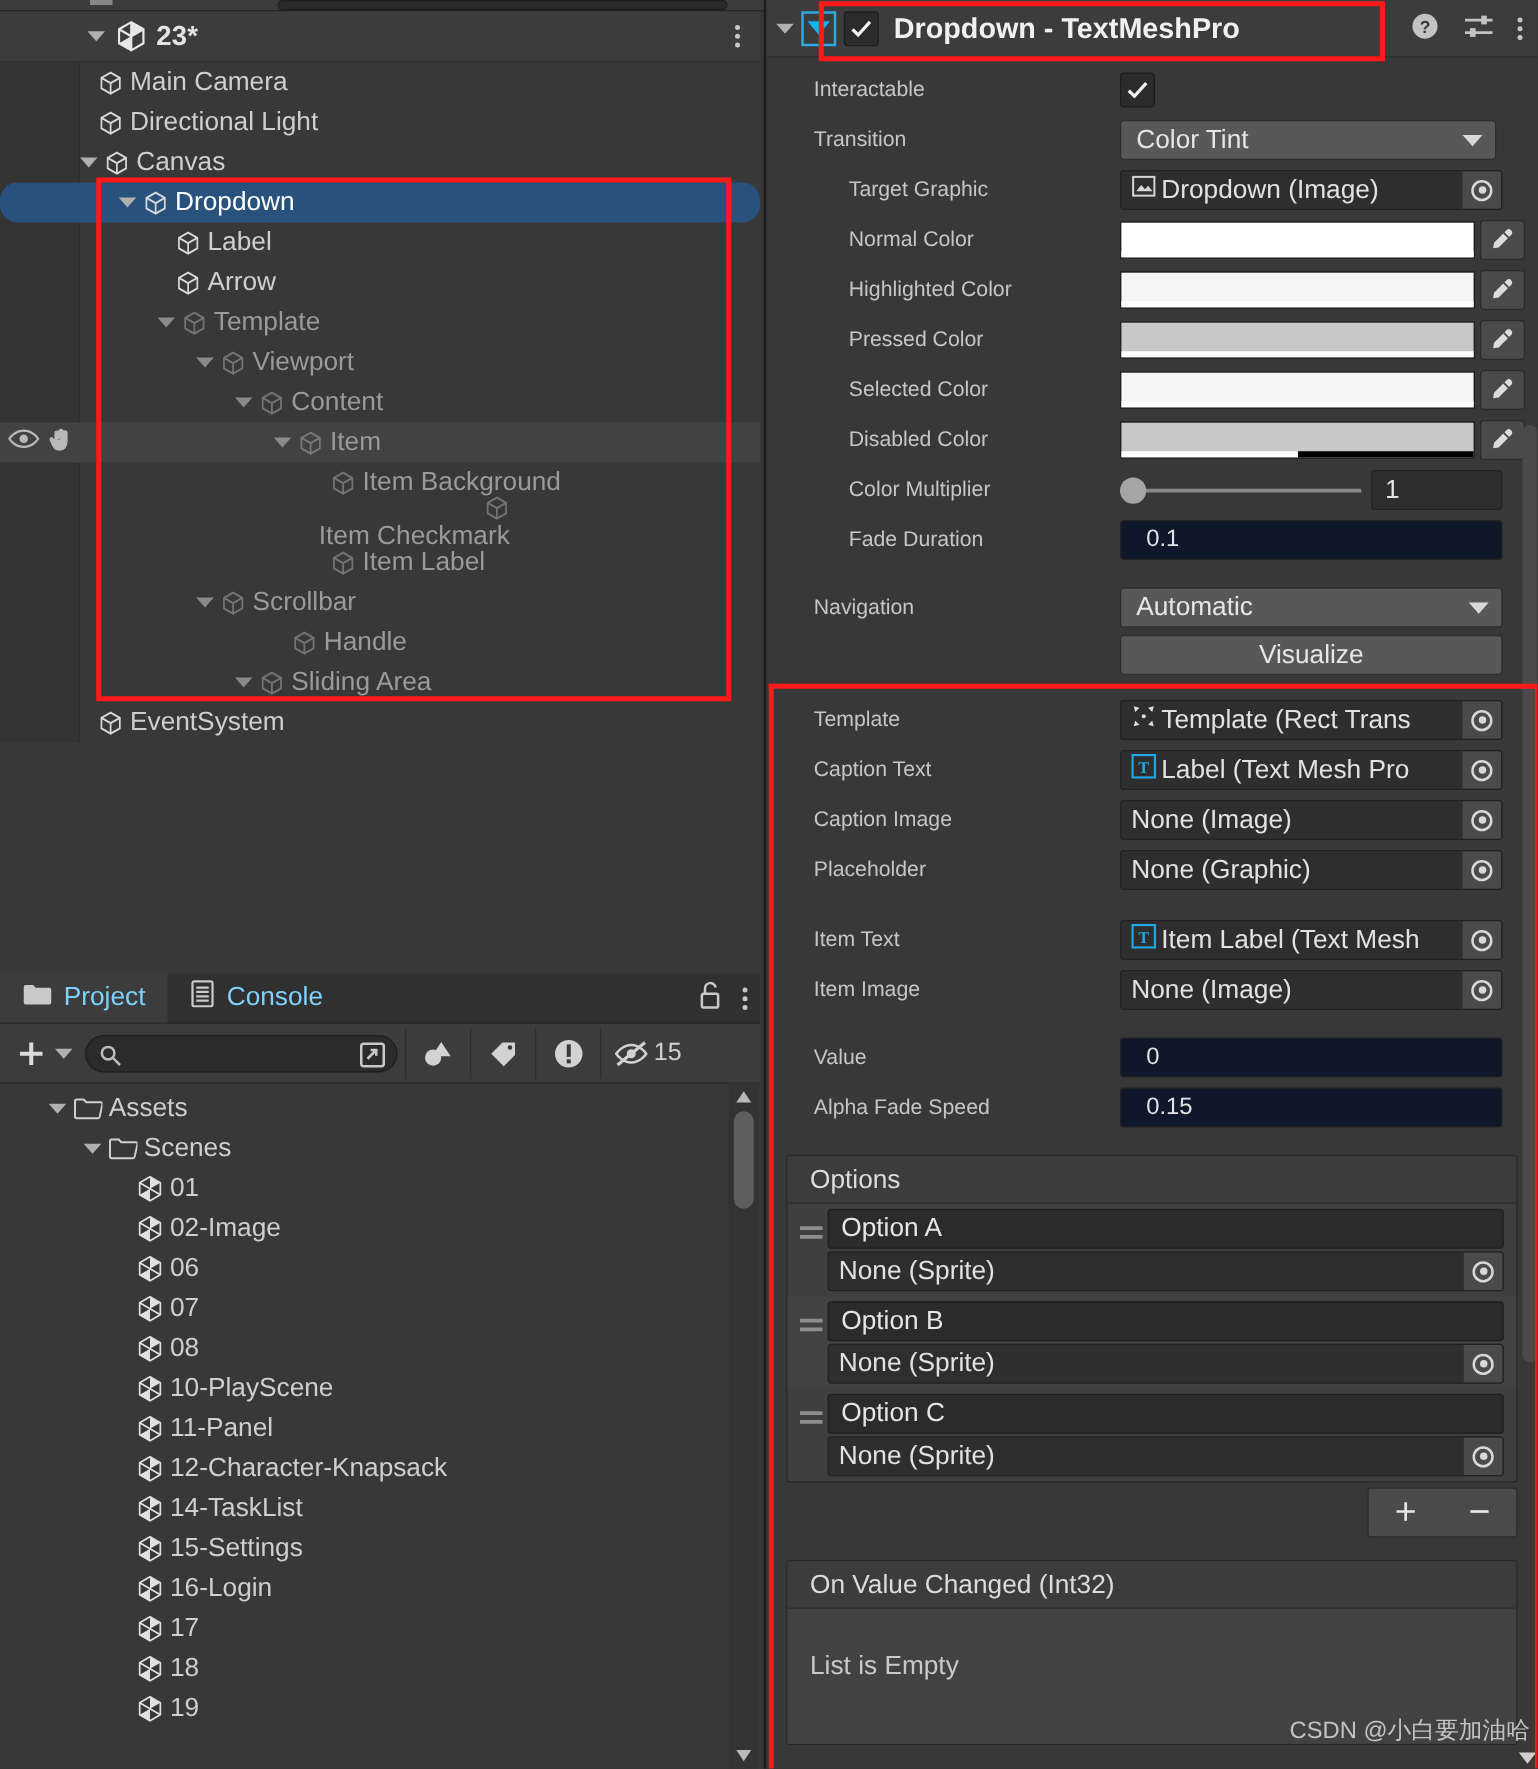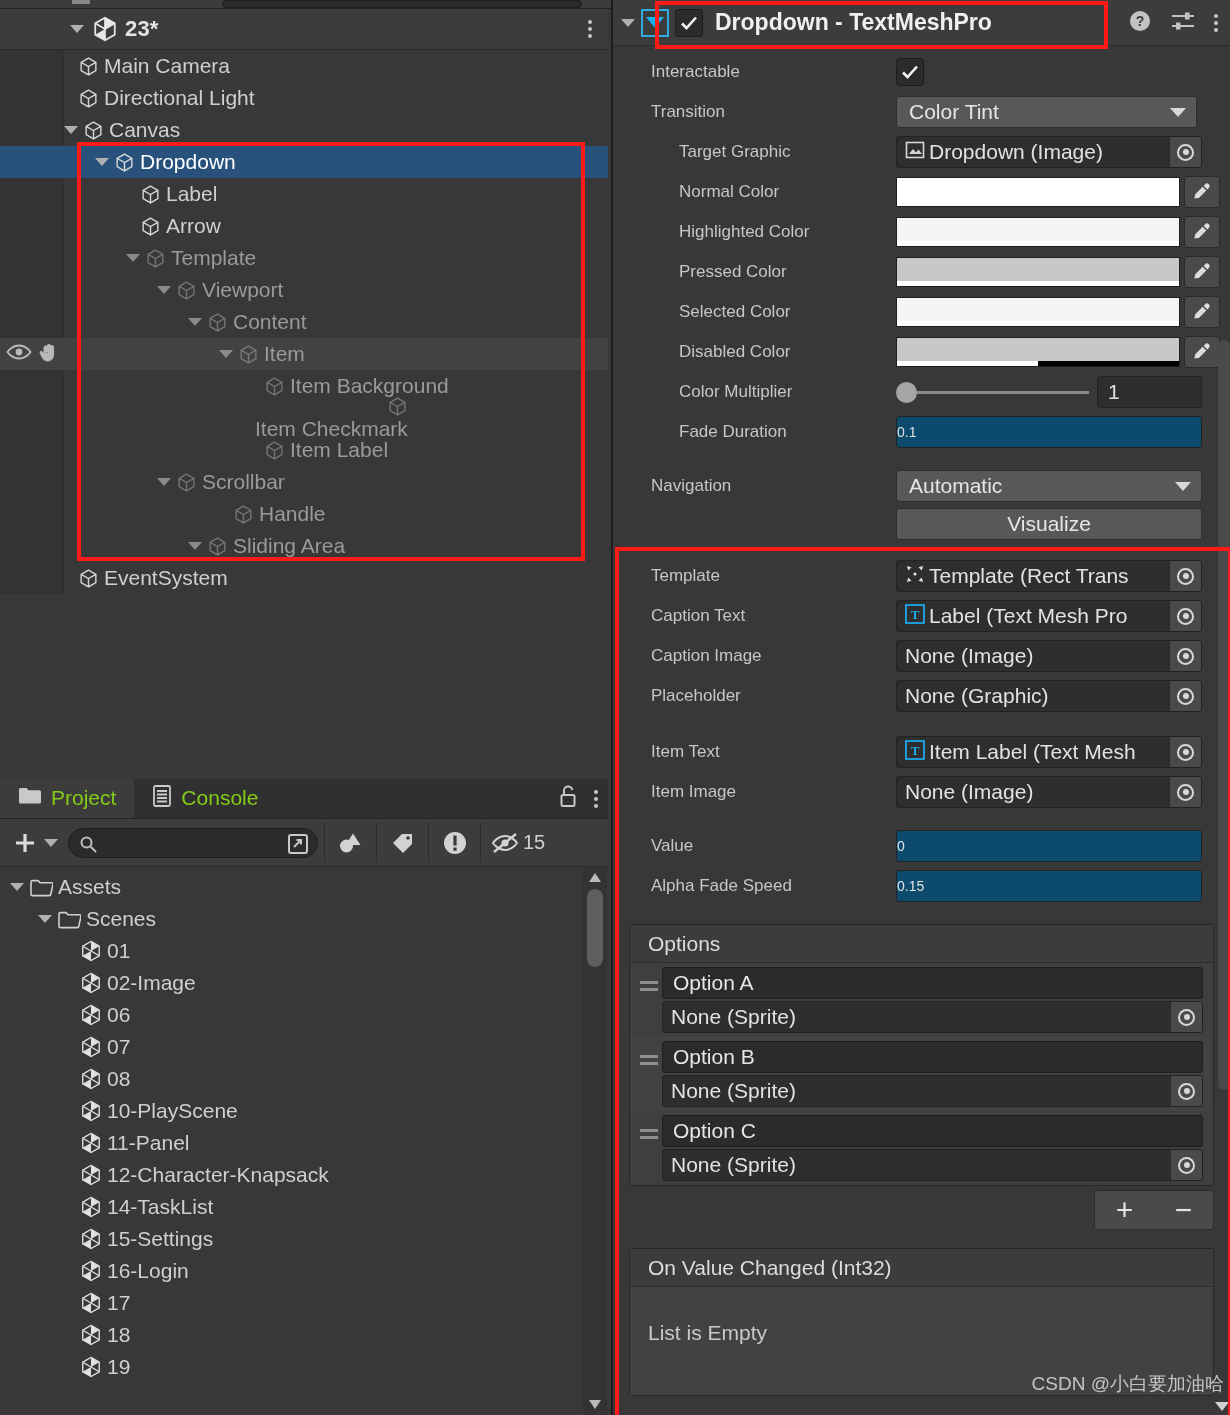--- a/index.html
+++ b/index.html
@@ -30,39 +30,39 @@
                  display:flex; align-items:center; }
   .hier-header .fold { margin-left:70px; margin-right:8px; }
   .hier-header .uicon { width:26px; height:26px; margin-right:7px; }
   .hier-header .title { font-size:22px; color:#e4e4e4; font-weight:bold; letter-spacing:.2px; }
   .kebab { position:absolute; right:16px; top:50%; transform:translateY(-50%);
            display:flex; flex-direction:column; gap:3px; align-items:center; }
   .kebab i { width:4px; height:4px; background:#c7c7c7; border-radius:50%; display:block; }
 
   .hrow { position:relative; height:32px; display:flex; align-items:center;
           font-size:21px; color:#cfcfcf; white-space:nowrap; }
-  .hrow.selected { background:#28527c; color:#fff; }
+  .hrow.selected { background:#28527c; color:#fff;border-radius:14px; }
   .hrow.hover { background:#424242; }
   .hrow.dim { color:#9a9a9a; }
   .hrow.dim .cube-icon { opacity:.62; }
   .hrow .lbl { margin-left:5px; }
   .hrow .tri { margin-right:5px; }
   .hier-left-gutter { position:absolute; left:0; top:0; width:64px; height:100%;
                       background:#333333; border-right:1px solid #2d2d2d; }
   .eyehand { position:absolute; left:6px; display:flex; align-items:center; gap:6px; }
 
   
   .redbox { position:absolute; border:4px solid #ff1a1a; pointer-events:none; }
 
   
   .proj { position:absolute; left:0; top:779px; width:608px; height:636px; background:#383838; }
   .proj-tabs { height:40px; background:#303030; display:flex; align-items:flex-end; position:relative;
                border-bottom:1px solid #232323; }
   .ptab { height:40px; display:flex; align-items:center; gap:9px; padding:0 18px;
-          font-size:21px; color:#84cc16; }
+          font-size:21px; color:#7dd3fc; }
   .ptab.active { background:#3c3c3c; }
   .proj-tabs .right { position:absolute; right:10px; top:0; height:40px; display:flex;
                       align-items:center; gap:16px; }
   .proj-toolbar { height:48px; background:#3c3c3c; display:flex; align-items:center;
                   border-bottom:1px solid #2b2b2b; position:relative; }
   .plusbtn { display:flex; align-items:center; gap:6px; margin-left:12px; margin-right:10px; }
   .search-wrap { position:relative; width:250px; height:30px; background:#2b2b2b;
                  border:1px solid #1f1f1f; border-radius:15px; display:flex; align-items:center; }
   .search-wrap input { background:transparent; border:0; outline:0; color:#d0d0d0;
                        font-size:16px; font-family:"Liberation Sans",sans-serif;
@@ -127,23 +127,23 @@
                display:flex; align-items:center; justify-content:center; }
   .radio-dot i { width:6px; height:6px; border-radius:50%; background:#d8d8d8; display:block; }
 
   .color-field { height:32px; display:flex; align-items:center; width:100%; }
   .color-swatch { flex:1 1 auto; height:30px; border:1px solid #1f1f1f; position:relative; overflow:hidden; }
   .color-swatch .main { position:absolute; inset:0; }
   .color-swatch .alphabar { position:absolute; left:0; bottom:0; height:5px; width:100%; background:#fff; }
   .eyedropper { width:36px; height:32px; flex:0 0 auto; background:#4a4a4a; border:1px solid #2a2a2a;
                 border-radius:3px; margin-left:4px; display:flex; align-items:center; justify-content:center; }
 
-  .num-field { height:32px; background:#0c4a6e; border:1px solid #222; border-radius:3px;
-               display:flex; align-items:center; padding-left:0; width:100%;
-               font-size:14px; color:#e2e2e2; }
+  .num-field { height:32px; background:#0f172a; border:1px solid #222; border-radius:3px;
+               display:flex; align-items:center; padding-left:20px; width:100%;
+               font-size:19px; color:#e2e2e2; }
 
   .slider-row { display:flex; align-items:center; width:100%; gap:0; }
   .slider { flex:1 1 auto; position:relative; height:32px; display:flex; align-items:center; }
   .slider .bar { position:absolute; left:18px; right:8px; height:3px; background:#8a8a8a; }
   .slider .knob { position:absolute; left:0px; width:21px; height:21px; border-radius:50%; background:#a5a5a5; }
   .slider-num { width:105px; flex:0 0 auto; height:32px; background:#2e2e2e; border:1px solid #222;
                 border-radius:3px; font-size:21px; color:#e2e2e2; display:flex; align-items:center; padding-left:10px; }
 
   .btn-wide { height:32px; background:#585858; border:1px solid #2e2e2e; border-radius:3px;
               display:flex; align-items:center; justify-content:center;
@@ -478,21 +478,21 @@
         <svg width="28" height="22" viewBox="0 0 28 22">
             <path d="M2 11s4.5-7 12-7 12 7 12 7-4.5 7-12 7S2 11 2 11z" fill="none" stroke="#d2d2d2" stroke-width="2"></path>
             <circle cx="14" cy="11" r="3.6" fill="#d2d2d2"></circle>
             <path d="M3 20 25 2" stroke="#d2d2d2" stroke-width="2.4"></path>
           </svg>
         <span>15</span>
       </div>
     </div>
 
     <div class="proj-list">
-      <div id="proj-rows" style="padding-top:4px;">
+      <div id="proj-rows" style="padding-top:4px;padding-left:29px;">
           <div class="prow">
             <span style="display:inline-flex;align-items:center;margin-left:10px;">
               <span class="tri"></span>
               <span class="folder"><svg width="23" height="18" viewBox="0 0 23 18">
                   <path d="M1 3a1.4 1.4 0 0 1 1.4-1.4h5.6L10 3.8h11.6A1.4 1.4 0 0 1 23 5.2L20.7 15.5A1.4 1.4 0 0 1 19.3 16.6H2.4A1.4 1.4 0 0 1 1 15.2z" fill="none" stroke="#cfcfcf" stroke-width="1.6"></path>
                 </svg></span>
               <span class="lbl">Assets</span>
             </span>
           </div>
           <div class="prow">

